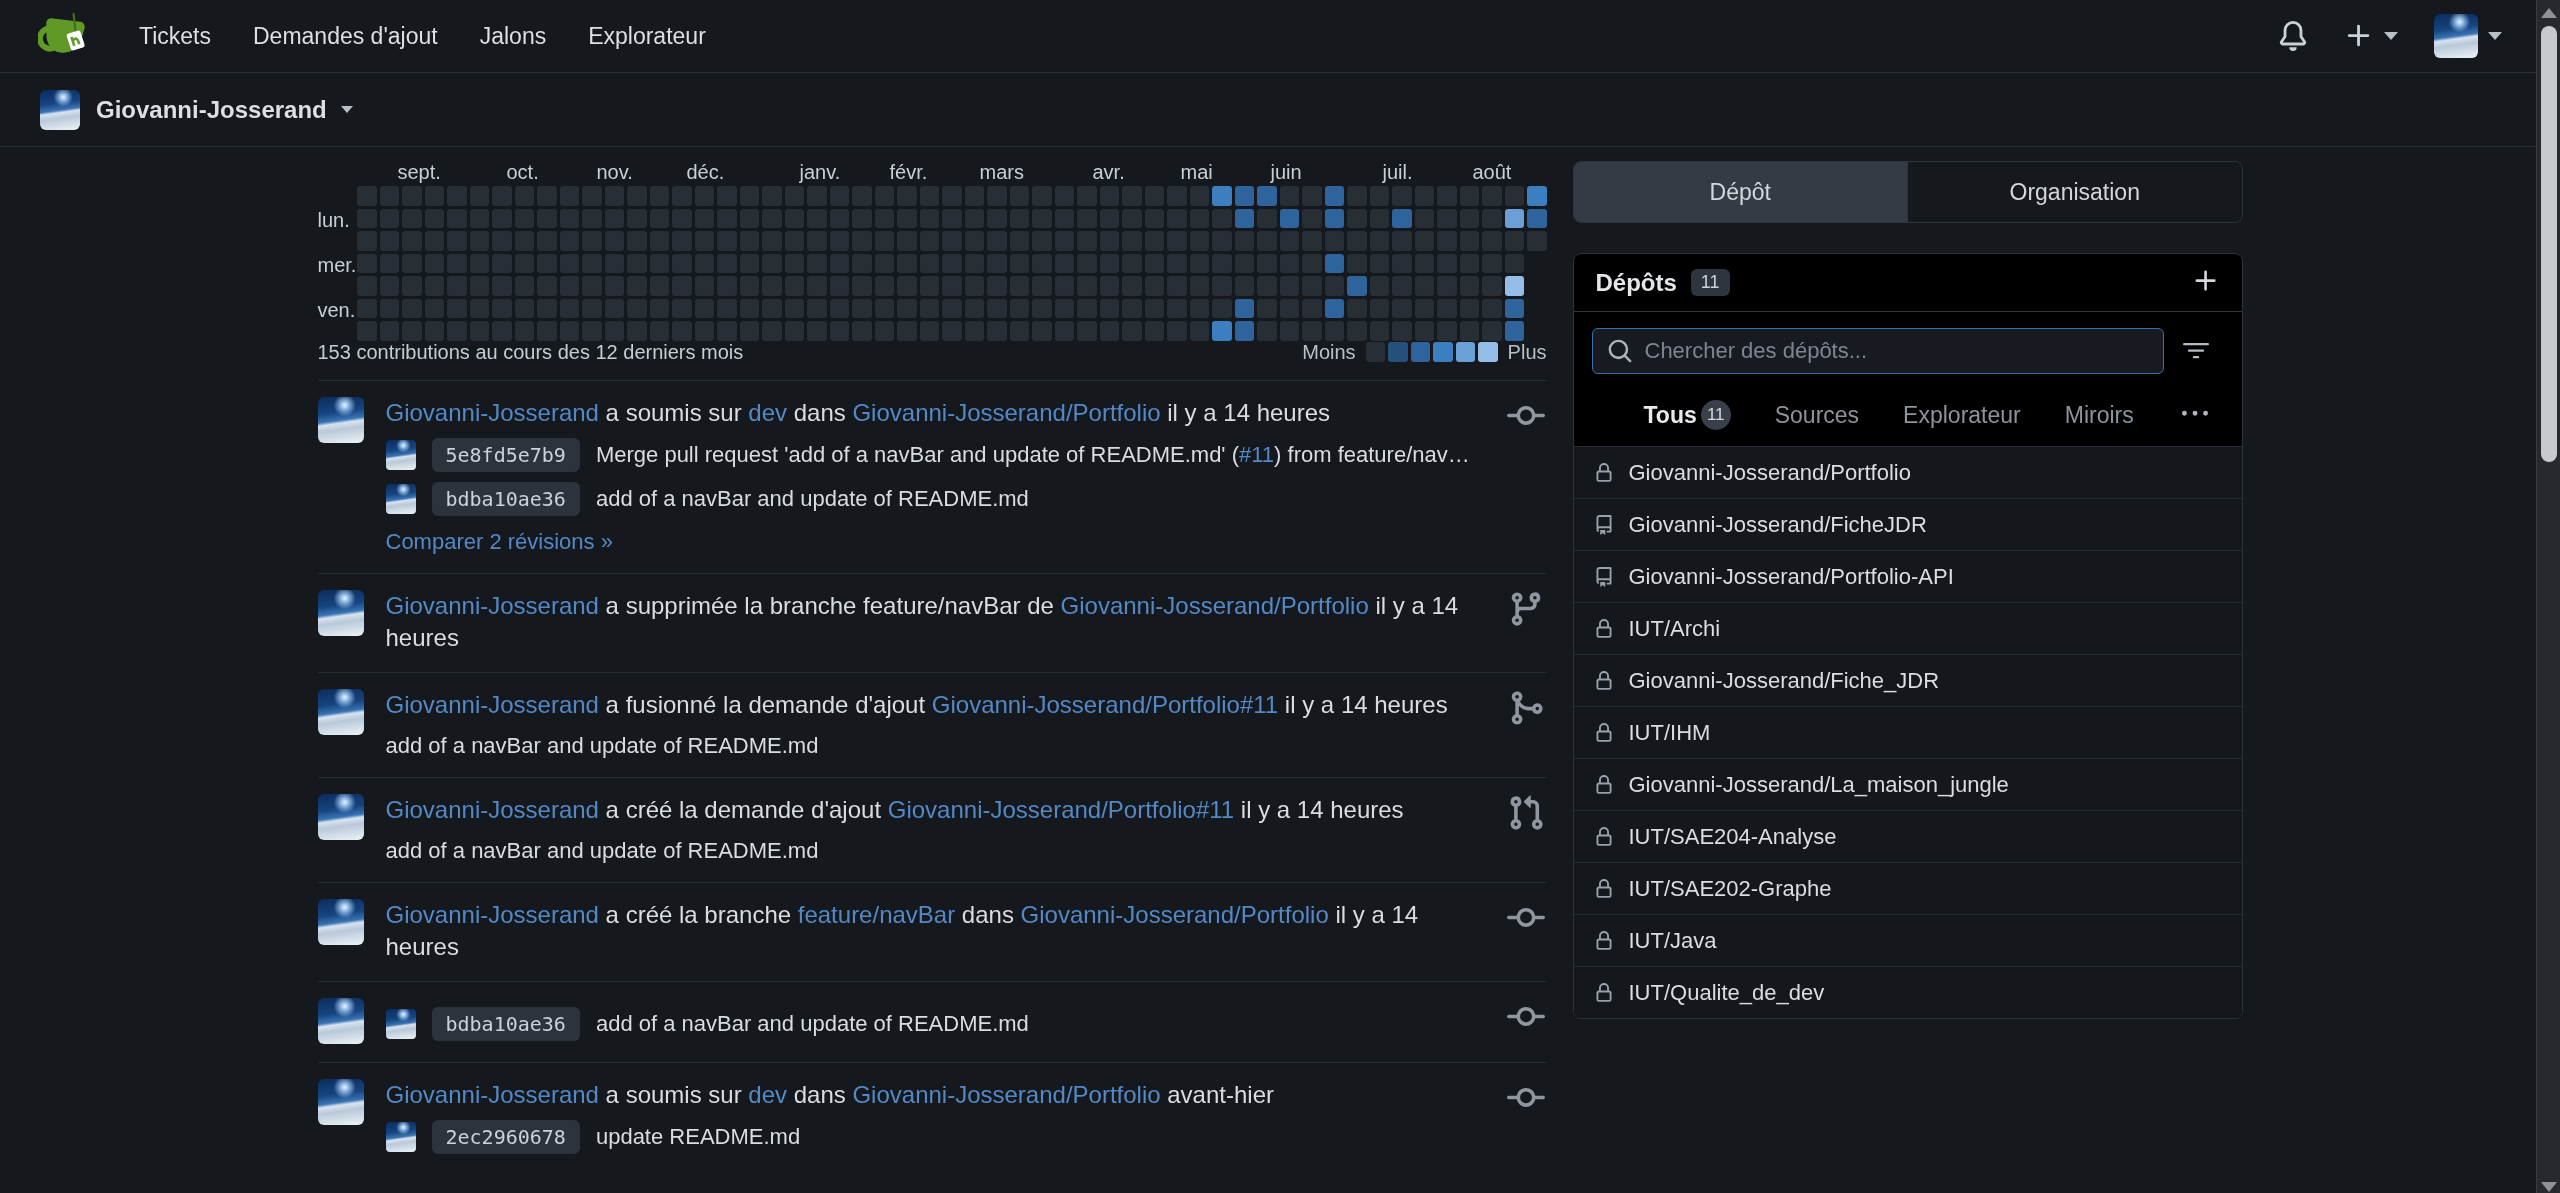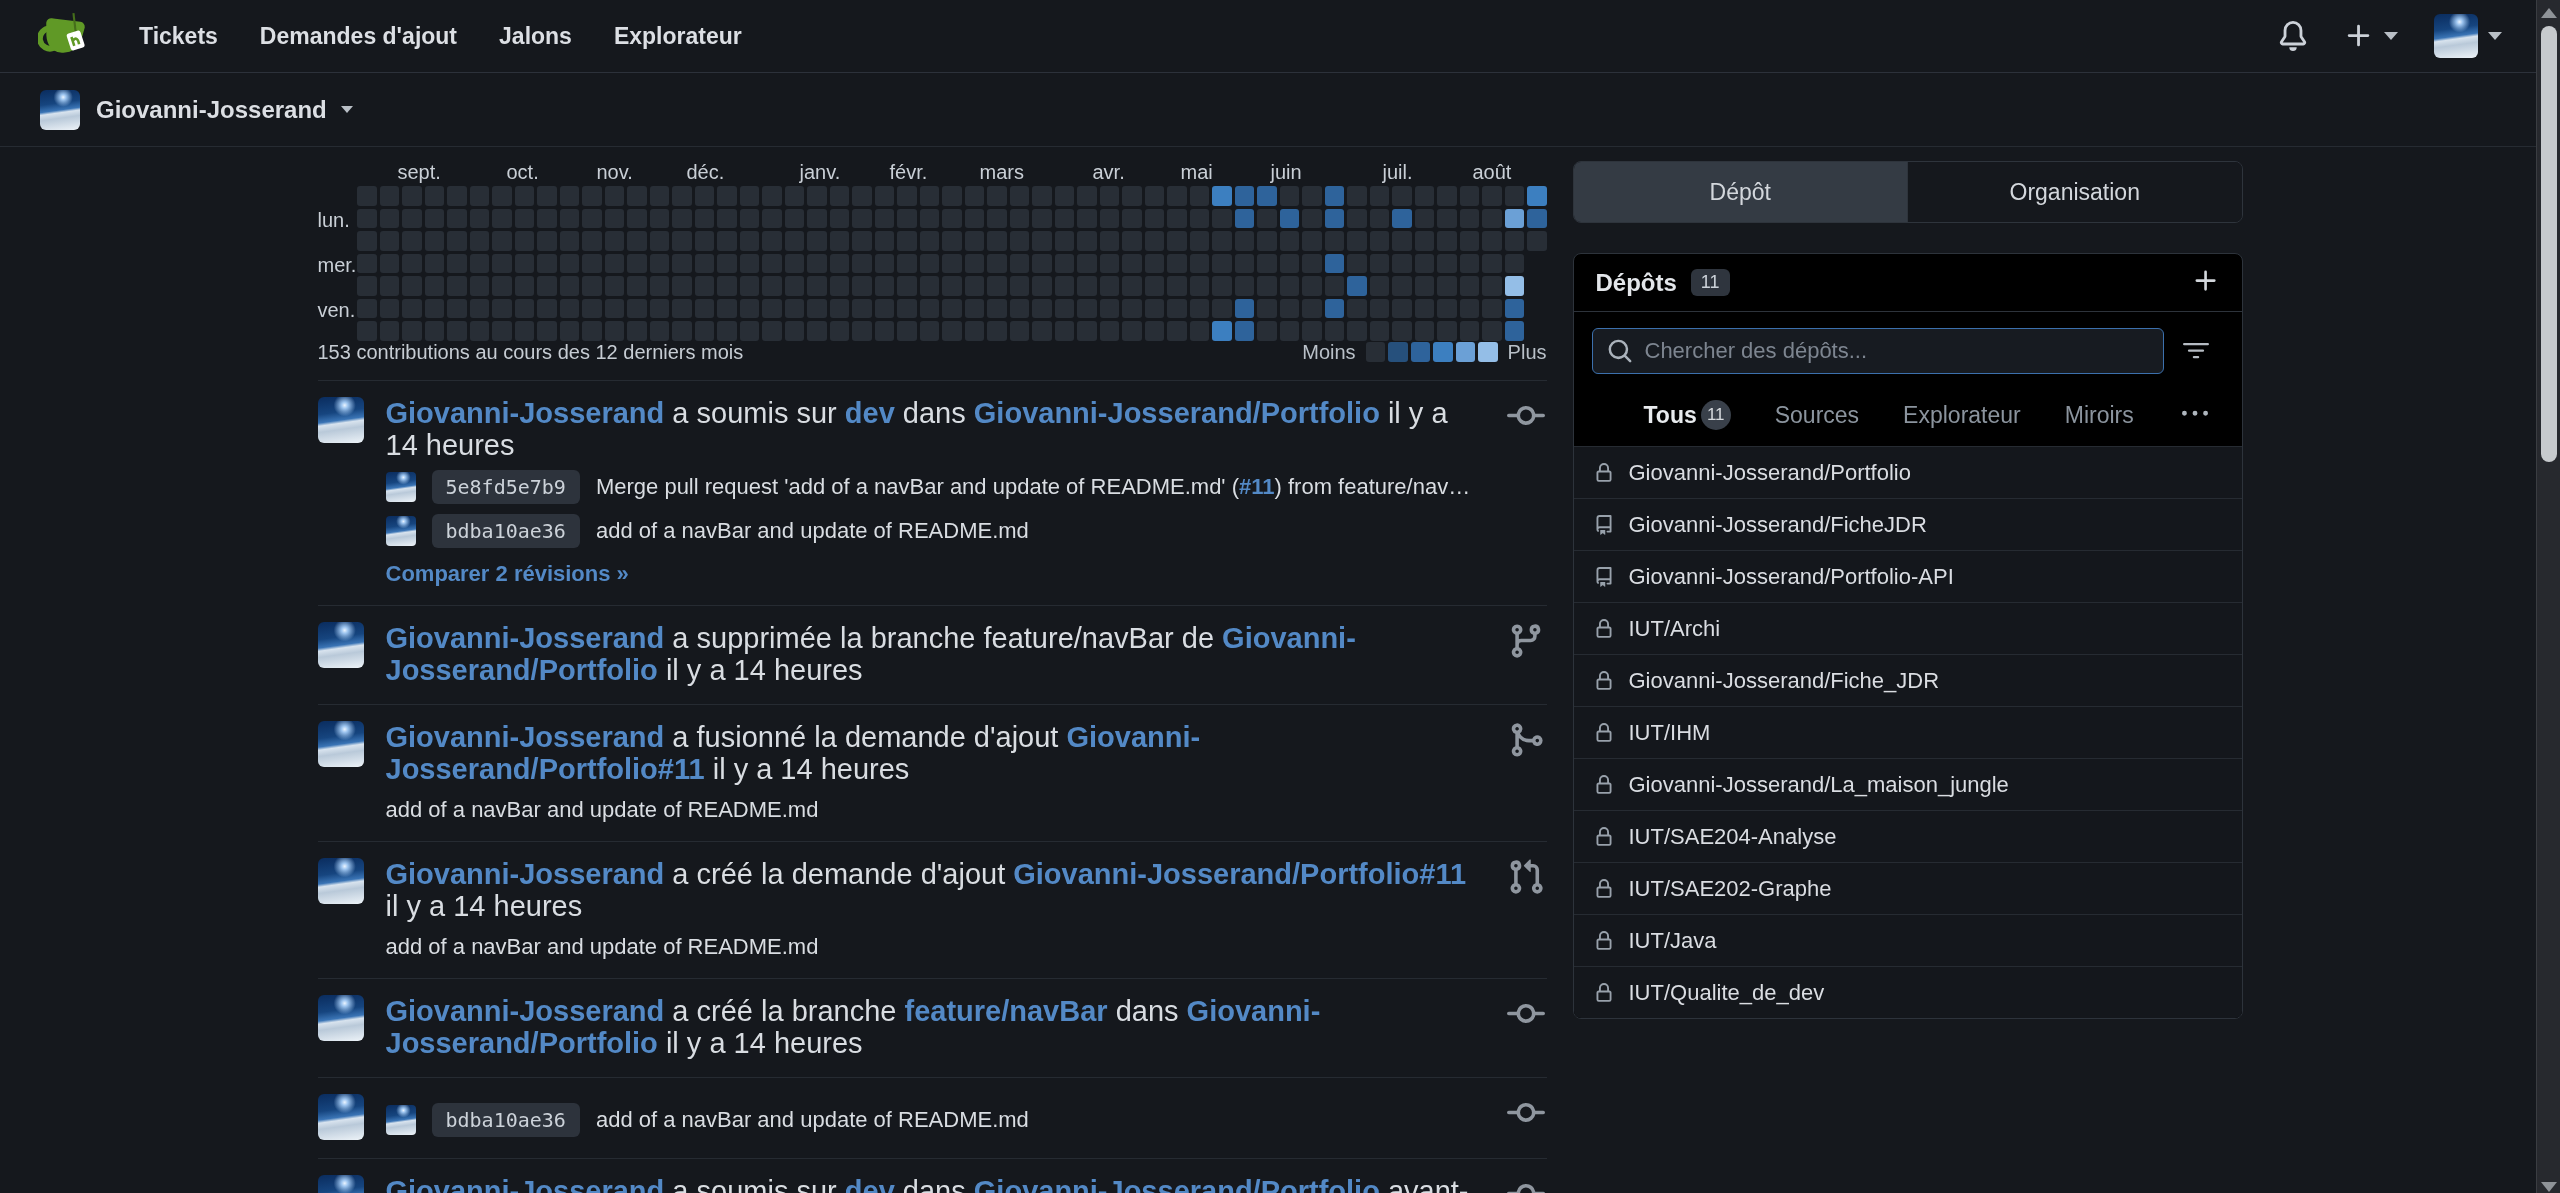--- a/index.html
+++ b/index.html
@@ -3,21 +3,21 @@
 <meta charset="utf-8">
 <style>
   * { box-sizing: border-box; margin: 0; padding: 0; }
   html,body { width:2560px; height:1193px; }
   body {
     overflow:hidden; position:relative;
     background:#15181d; color:#d9dde2;
     font-family:"Liberation Sans","DejaVu Sans",sans-serif;
     font-size:23px;
   }
-  a { text-decoration:none;font-weight:bold; }
+  a { text-decoration:none; }
   .icon { display:inline-flex; align-items:center; justify-content:center; }
 
   
   .navbar { height:73px; display:flex; align-items:center; padding:0 58px 0 38px;
             border-bottom:1px solid #2c313a; background:#15181d; }
   .logo { width:54px; height:54px; flex:none; cursor:pointer; }
   .nav-links { display:flex; margin-left:26px; }
   .nav-link { color:#dcdfe4; padding:0 21px; line-height:72px; cursor:pointer; }
   .nav-right { margin-left:auto; display:flex; align-items:center; gap:36px; color:#ccd1d8; }
   .icon-btn { background:none; border:0; color:#ccd1d8; cursor:pointer; display:flex; align-items:center; gap:10px; }
@@ -62,21 +62,21 @@
                margin-top:0; font-size:20px; color:#c6ccd3; }
   .hm-legend { display:inline-flex; align-items:center; gap:10px; color:#b9c0c8; }
   .legend-boxes { display:inline-flex; gap:3px; }
   .legend-box { width:19.5px; height:19.5px; border-radius:3px; }
 
   
   .feed { margin-top:16px; }
   .feed-entry { position:relative; border-top:1px solid #262b32; padding:16px 64px 18px 0;
                 display:flex; gap:22px; }
   .entry-main { flex:1; min-width:0; }
-  .entry-head { font-size:29px; line-height:32px; }
+  .entry-head { font-size:24px; line-height:32px; }
   .lnk { color:#5389c6; cursor:pointer; }
   .commit-line { display:flex; align-items:center; gap:16px; margin-top:8px; height:36px; }
   .hash { font-family:"DejaVu Sans Mono","Liberation Mono",monospace; font-size:20px;
           background:#2d333c; color:#ccd2d9; padding:5px 14px; border-radius:6px; cursor:pointer; }
   .commit-msg { font-size:22px; color:#d9dde2; white-space:nowrap; overflow:hidden; text-overflow:ellipsis; }
   .entry-body { margin-top:12px; font-size:22px; }
   .compare-link { display:inline-block; margin-top:12px; font-size:22px; color:#5389c6; cursor:pointer; }
   .entry-icon { position:absolute; right:2px; top:16px; color:#8f969f; }
 
   

